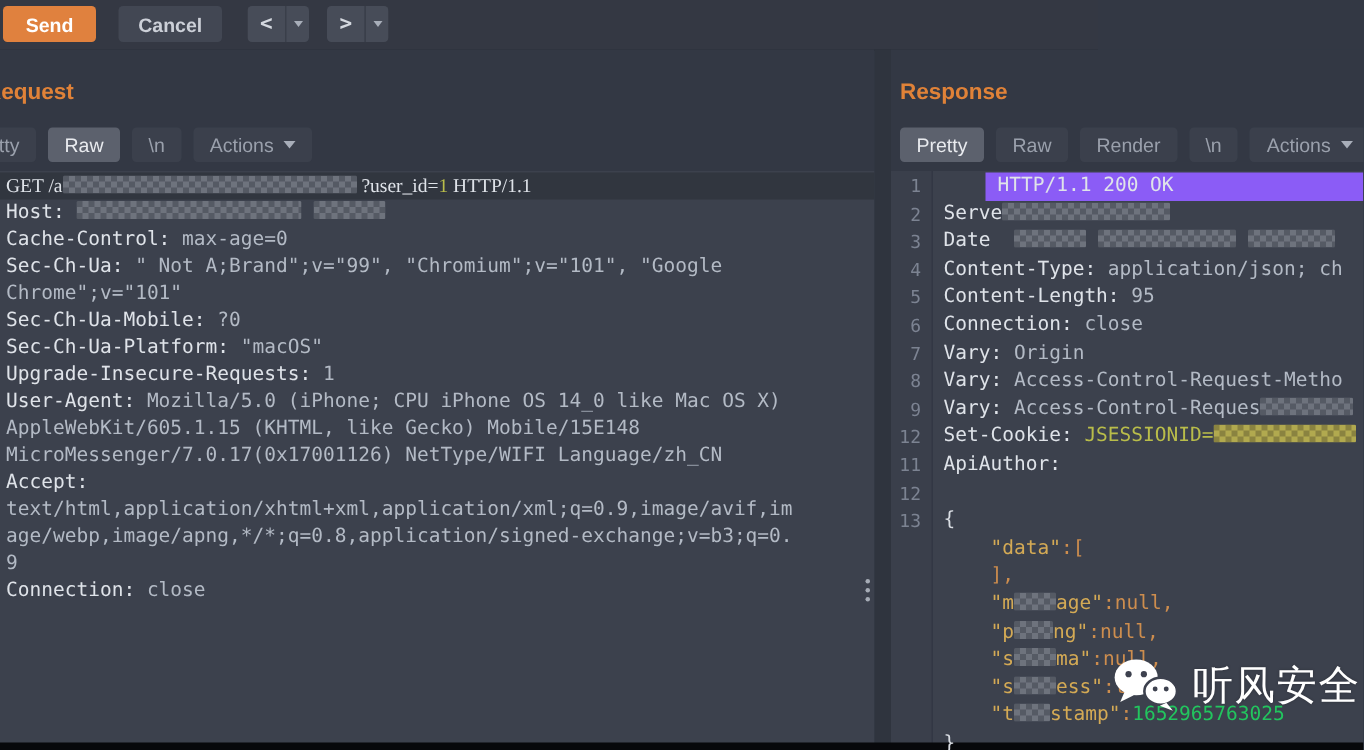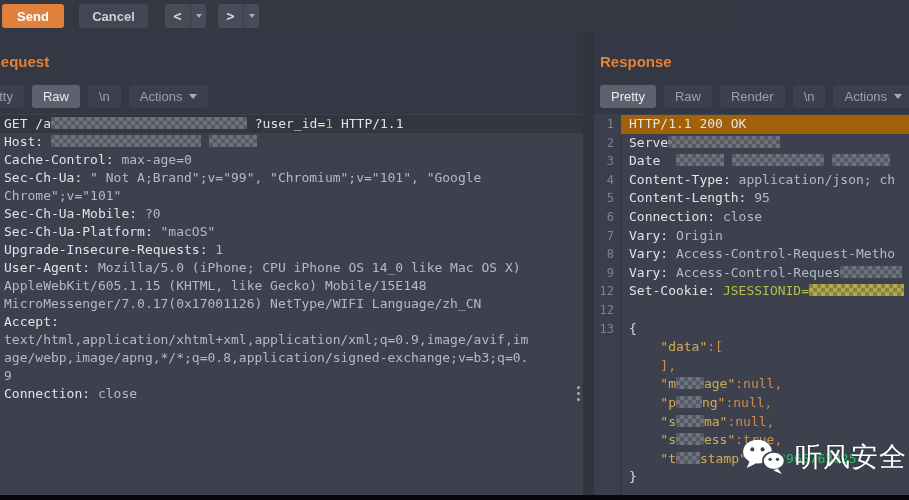--- a/index.html
+++ b/index.html
@@ -39,23 +39,23 @@
        font:13px "Liberation Sans",sans-serif;color:#9aa0ac;background:#3b404c;cursor:pointer;}
   .tab.sel{background:#5c616d;color:#e9ebef;}
   .tab .tri{margin-left:7px;}
 
   
   .editor{position:absolute;left:0;right:0;top:81px;bottom:0;background:#3c414d;
           overflow:hidden;padding-top:1px;}
   .row{display:flex;white-space:pre;font:13px "DejaVu Sans Mono",monospace;}
   .req .row{height:18px;line-height:18px;padding-left:4px;}
   .res .row{height:18.6px;line-height:18.6px;}
-  .req .row.hl{background:#31363f;}
+  .req .row.hl{background:#31363f;font-family:Liberation Serif, serif;}
   .code{white-space:pre;flex:1;}
-  .res .row.hl .code{background:#a16207;}
+  .res .row.hl .code{background:#8b5cf6;margin-left:36px;}
   .gutter{position:absolute;left:0;top:0;bottom:0;width:27px;background:#3a3f4b;
           border-right:1px solid #323744;}
   .res .ln{width:20px;padding-right:7px;text-align:right;color:#7c8392;
            font-size:12px;flex:none;position:relative;z-index:1;}
   .res .code{padding-left:8px;position:relative;z-index:1;}
 
   .c-n{color:#dfe3e9;} .c-v{color:#b3bac5;} .c-p{color:#b9bd4a;}
   .c-k{color:#d4aa55;} .c-o{color:#cd8d4e;} .c-num{color:#22c55e;text-align:center;} .c-b{color:#d9dde3;}
   .rd{display:inline-block;height:12px;border-radius:1px;vertical-align:-1px;
       background:repeating-conic-gradient(#6e737d 0% 25%,#555a64 0% 50%) 0 0/8px 8px;}
@@ -149,20 +149,21 @@
         <div class="row hl"><span class="ln">1</span><span class="code"><span class="c-n">HTTP/1.1 200 OK</span></span></div>
         <div class="row"><span class="ln">2</span><span class="code"><span class="c-n">Serve</span><span class="rd" style="width: 112px;"></span></span></div>
         <div class="row"><span class="ln">3</span><span class="code"><span class="c-n">Date</span><span class="c-v">  </span><span class="rd" style="width: 48px;"></span><span class="c-v"> </span><span class="rd" style="width: 92px;"></span><span class="c-v"> </span><span class="rd" style="width: 58px;"></span></span></div>
         <div class="row"><span class="ln">4</span><span class="code"><span class="c-n">Content-Type: </span><span class="c-v">application/json; ch</span></span></div>
         <div class="row"><span class="ln">5</span><span class="code"><span class="c-n">Content-Length: </span><span class="c-v">95</span></span></div>
         <div class="row"><span class="ln">6</span><span class="code"><span class="c-n">Connection: </span><span class="c-v">close</span></span></div>
         <div class="row"><span class="ln">7</span><span class="code"><span class="c-n">Vary: </span><span class="c-v">Origin</span></span></div>
         <div class="row"><span class="ln">8</span><span class="code"><span class="c-n">Vary: </span><span class="c-v">Access-Control-Request-Metho</span></span></div>
         <div class="row"><span class="ln">9</span><span class="code"><span class="c-n">Vary: </span><span class="c-v">Access-Control-Reques</span><span class="rd" style="width: 62px;"></span></span></div>
         <div class="row"><span class="ln">12</span><span class="code"><span class="c-n">Set-Cookie: </span><span class="c-p">JSESSIONID=</span><span class="rd y" style="width: 95px;"></span></span></div>
+        <div class="row"><span class="ln">11</span><span class="code"><span class="c-n">ApiAuthor:</span></span></div>
         <div class="row"><span class="ln">12</span><span class="code"></span></div>
         <div class="row"><span class="ln">13</span><span class="code"><span class="c-b">{</span></span></div>
         <div class="row"><span class="ln"></span><span class="code"><span class="c-v">    </span><span class="c-k">"data"</span><span class="c-o">:[</span></span></div>
         <div class="row"><span class="ln"></span><span class="code"><span class="c-v">    </span><span class="c-o">],</span></span></div>
         <div class="row"><span class="ln"></span><span class="code"><span class="c-v">    </span><span class="c-k">"m</span><span class="rd" style="width: 28px;"></span><span class="c-k">age"</span><span class="c-o">:</span><span class="c-o">null</span><span class="c-o">,</span></span></div>
         <div class="row"><span class="ln"></span><span class="code"><span class="c-v">    </span><span class="c-k">"p</span><span class="rd" style="width: 26px;"></span><span class="c-k">ng"</span><span class="c-o">:</span><span class="c-o">null</span><span class="c-o">,</span></span></div>
         <div class="row"><span class="ln"></span><span class="code"><span class="c-v">    </span><span class="c-k">"s</span><span class="rd" style="width: 28px;"></span><span class="c-k">ma"</span><span class="c-o">:</span><span class="c-o">null</span><span class="c-o">,</span></span></div>
         <div class="row"><span class="ln"></span><span class="code"><span class="c-v">    </span><span class="c-k">"s</span><span class="rd" style="width: 28px;"></span><span class="c-k">ess"</span><span class="c-o">:</span><span class="c-o">true</span><span class="c-o">,</span></span></div>
         <div class="row"><span class="ln"></span><span class="code"><span class="c-v">    </span><span class="c-k">"t</span><span class="rd" style="width: 24px;"></span><span class="c-k">stamp"</span><span class="c-o">:</span><span class="c-num">1652965763025</span></span></div>
         <div class="row"><span class="ln"></span><span class="code"><span class="c-b">}</span></span></div>

